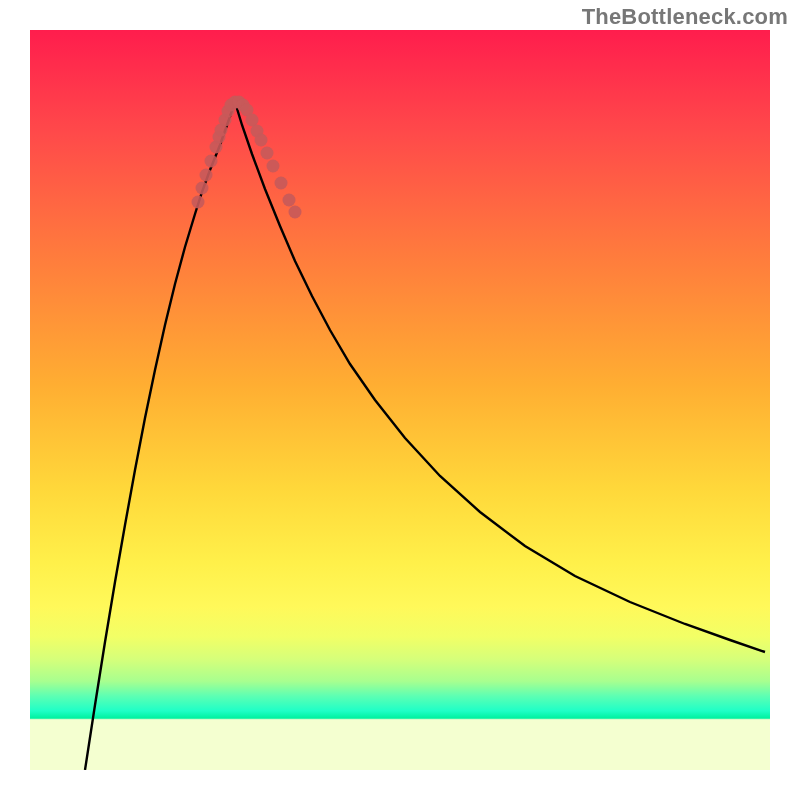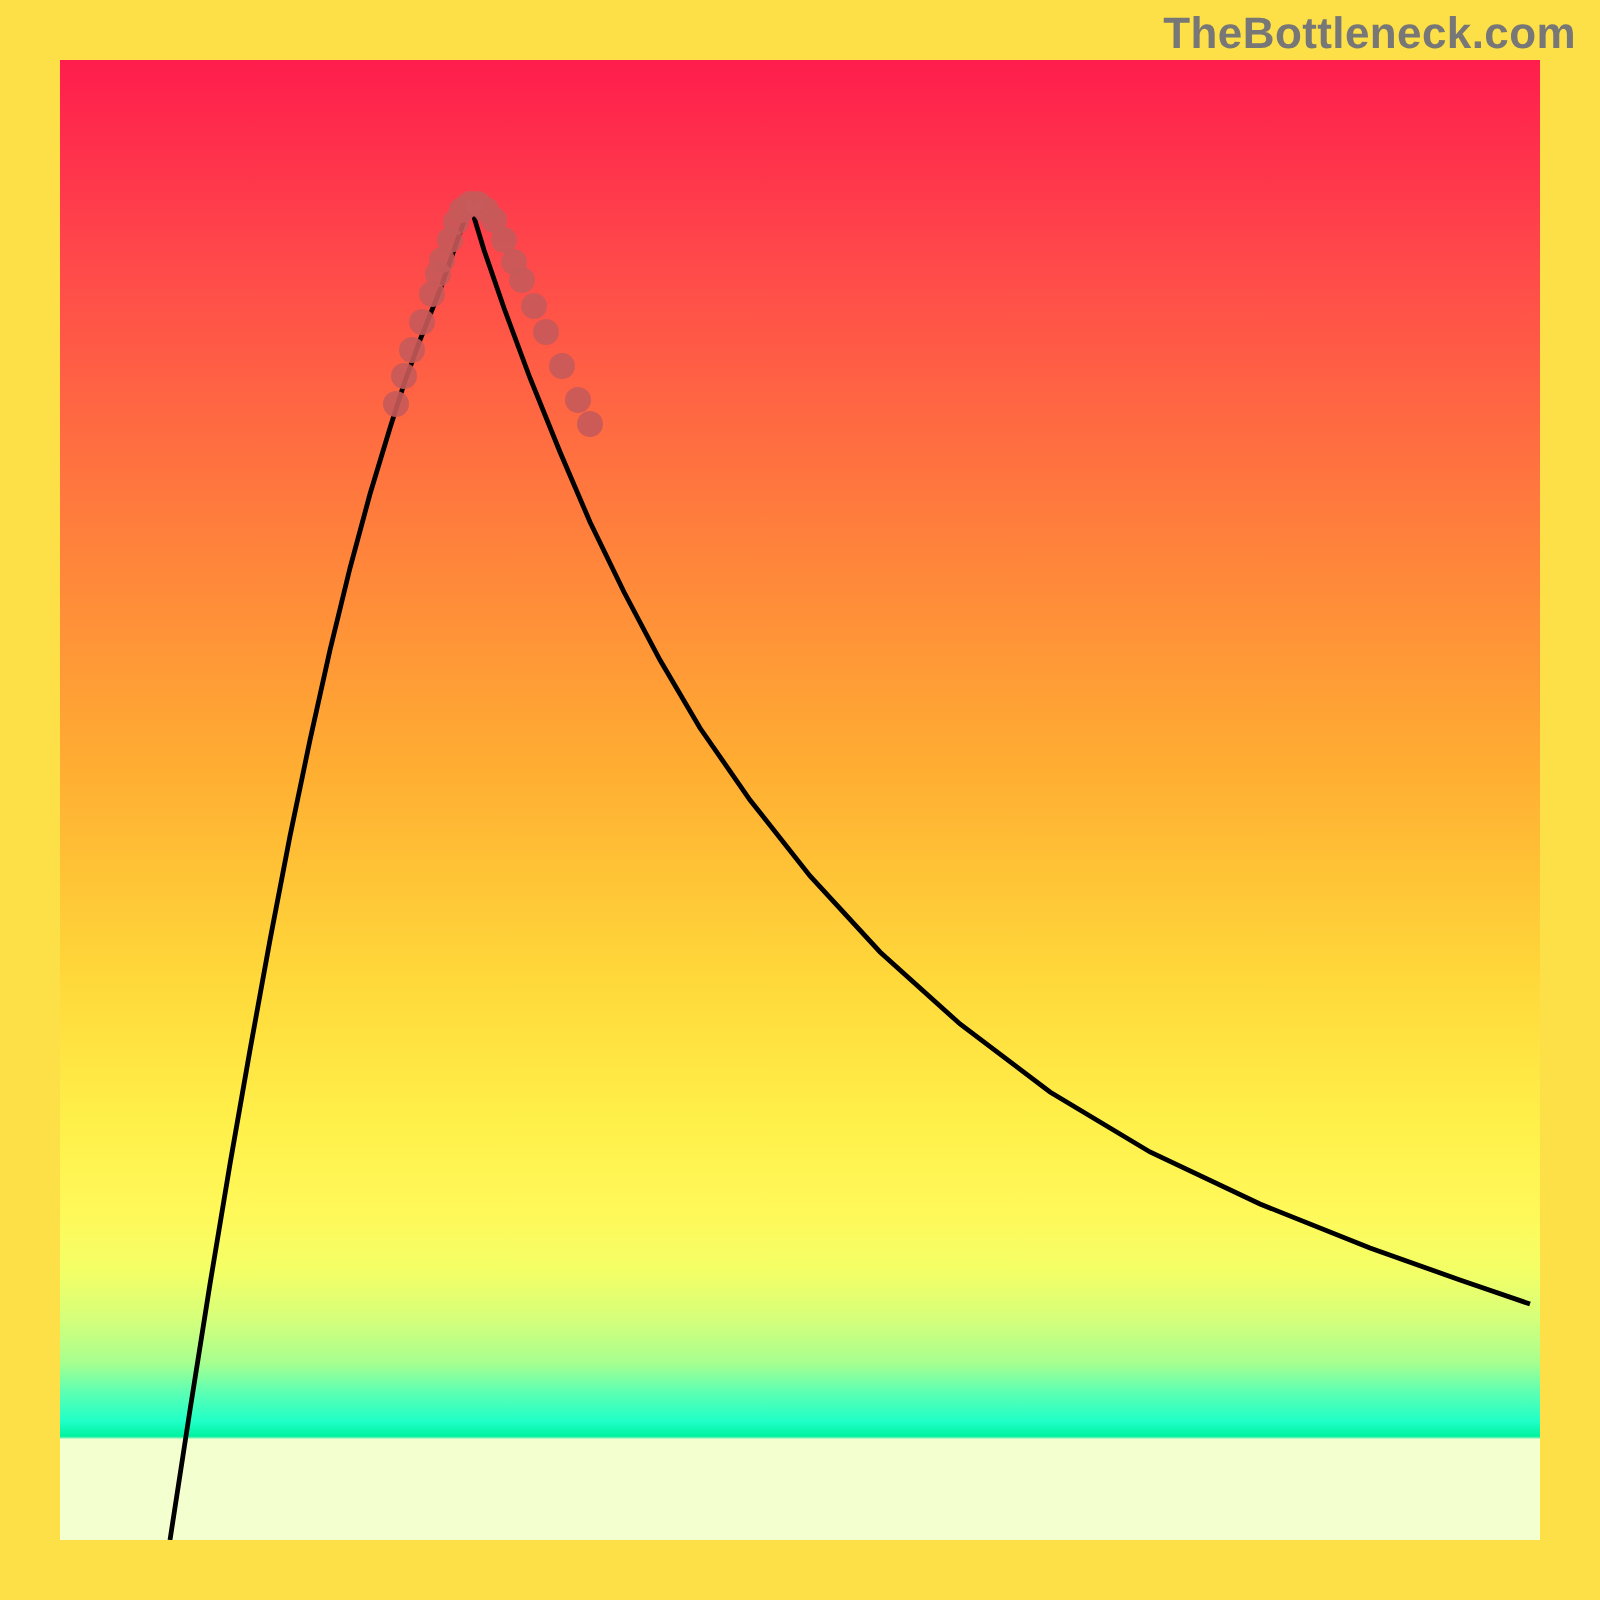--- a/index.html
+++ b/index.html
@@ -8,21 +8,21 @@
     width: 800px;
     height: 800px;
     overflow: hidden;
     font-family: Arial, Helvetica, sans-serif;
     background: #000;
   }
   .frame {
     position: relative;
     width: 800px;
     height: 800px;
-    background: #fde047;
+    background: #ffffff;
   }
   .watermark {
     position: absolute;
     top: 4px;
     right: 12px;
     font-size: 22px;
     font-weight: 600;
     color: #777;
     letter-spacing: 0.2px;
     z-index: 50;

